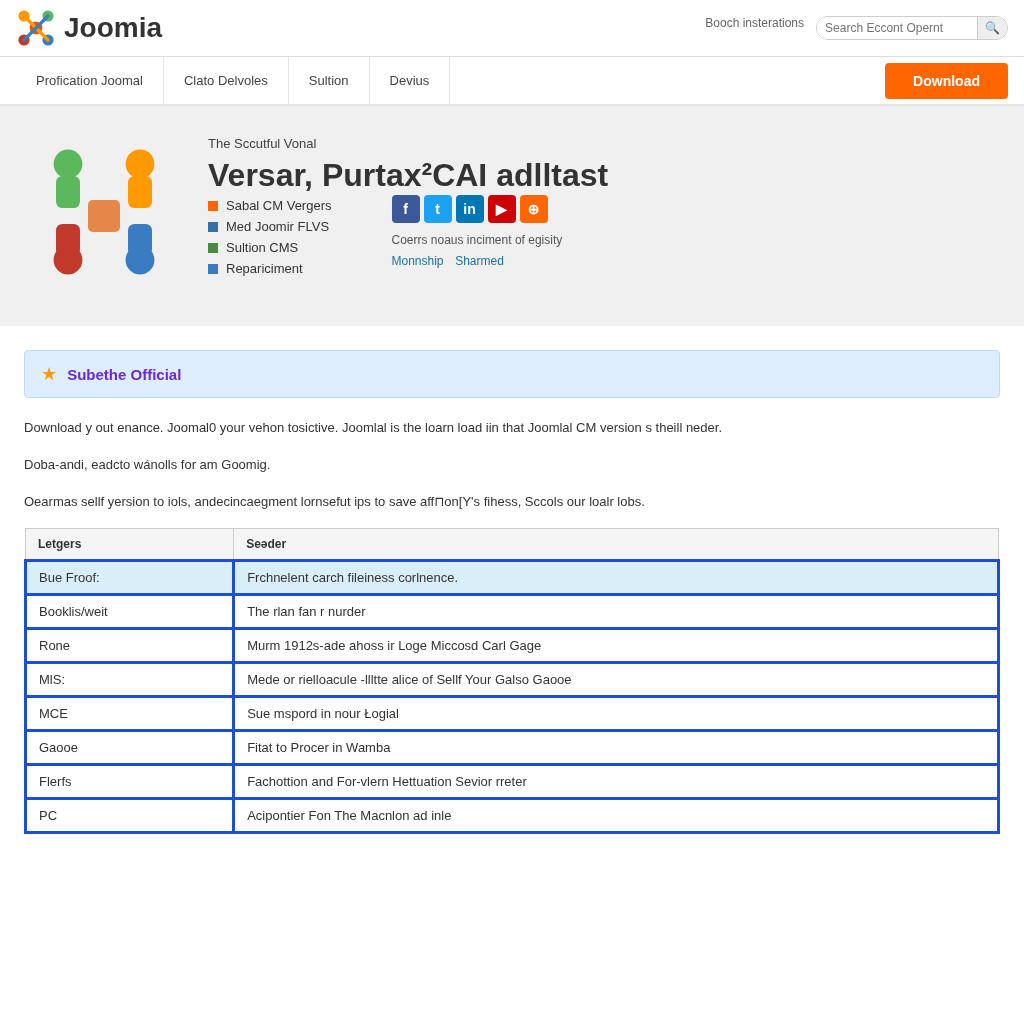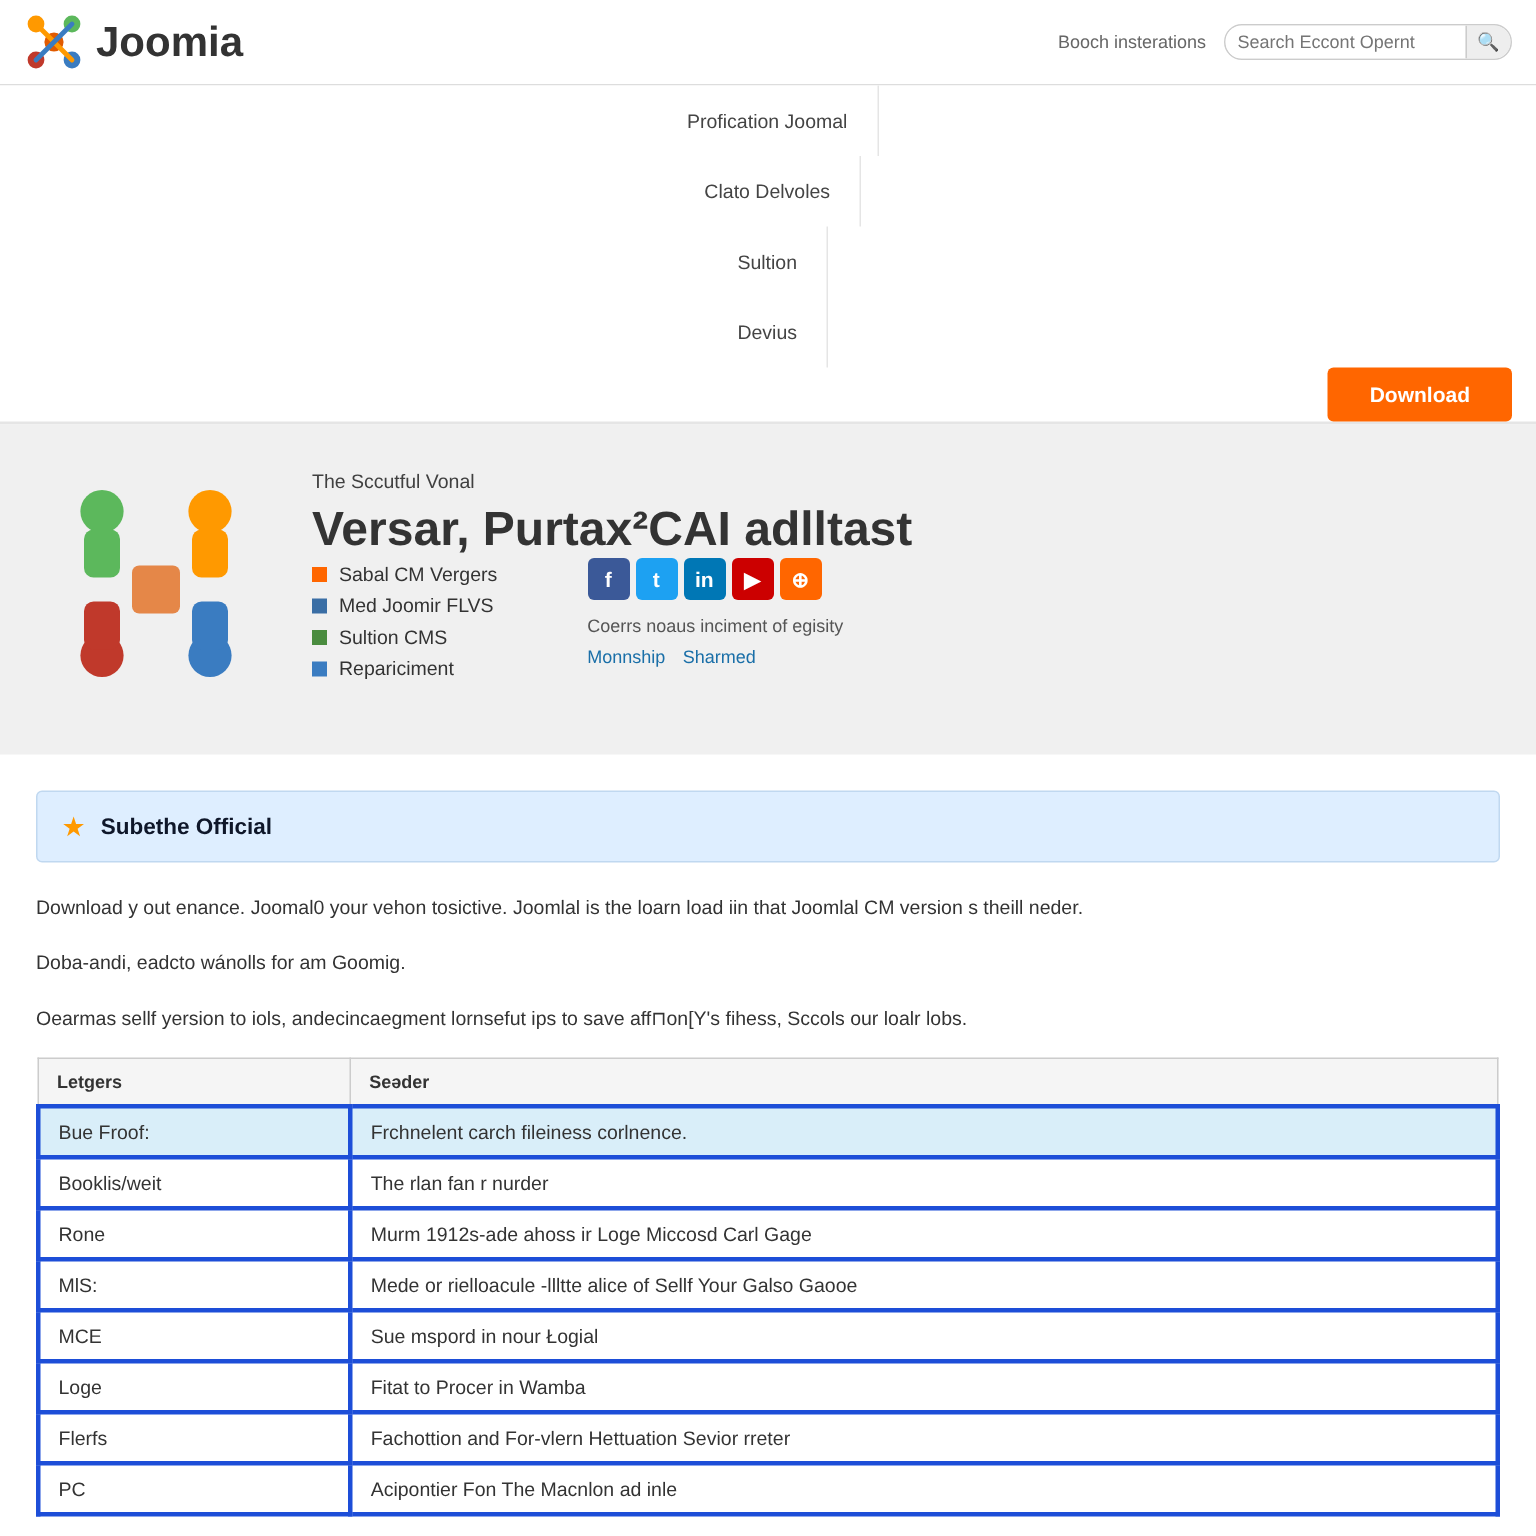--- a/index.html
+++ b/index.html
@@ -19,21 +19,20 @@
       margin-right: auto;
     }
     .logo-text {
       font-size: 28px;
       font-weight: bold;
       color: #333;
       margin-left: 8px;
     }
     .header-right {
       display: flex;
-      align-items: center;
       gap: 12px;
     }
     .booch-text {
       font-size: 12px;
       color: #666;
     }
     .search-box {
       display: flex;
       align-items: center;
       border: 1px solid #ccc;
@@ -57,21 +56,20 @@
       font-size: 12px;
     }
 
     
     .nav {
       display: flex;
       align-items: center;
       background: #fff;
       border-bottom: 2px solid #e5e5e5;
       padding: 0 16px;
-      flex-direction: column;
     }
     .nav-item {
       padding: 16px 20px;
       font-size: 13px;
       color: #444;
       cursor: pointer;
       border-right: 1px solid #e5e5e5;
     }
     .nav-download {
       margin-left: auto;
@@ -168,21 +166,21 @@
       padding: 12px 16px;
       margin-bottom: 20px;
       display: flex;
       align-items: center;
       gap: 10px;
     }
     .subscribe-box .star-icon { font-size: 18px; }
     .subscribe-box .subscribe-title {
       font-size: 15px;
       font-weight: bold;
-      color: #0f172a;
+      color: #6d28d9;
     }
 
     
     .body-paragraph {
       font-size: 13px;
       line-height: 1.6;
       color: #333;
       margin-bottom: 16px;
     }
 
@@ -346,21 +344,21 @@
         </tr>
         <tr>
           <td>MlS:</td>
           <td>Mede or rielloacule -llltte alice of Sellf Your Galso Gaooe</td>
         </tr>
         <tr>
           <td>MCE</td>
           <td>Sue mspord in nour Łogial</td>
         </tr>
         <tr>
-          <td>Loge</td>
+          <td>Gaooe</td>
           <td>Fitat to Procer in Wamba</td>
         </tr>
         <tr>
           <td>Flerfs</td>
           <td>Fachottion and For-vlern Hettuation Sevior rreter</td>
         </tr>
         <tr>
           <td>PC</td>
           <td>Acipontier Fon The Macnlon ad inle</td>
         </tr>

